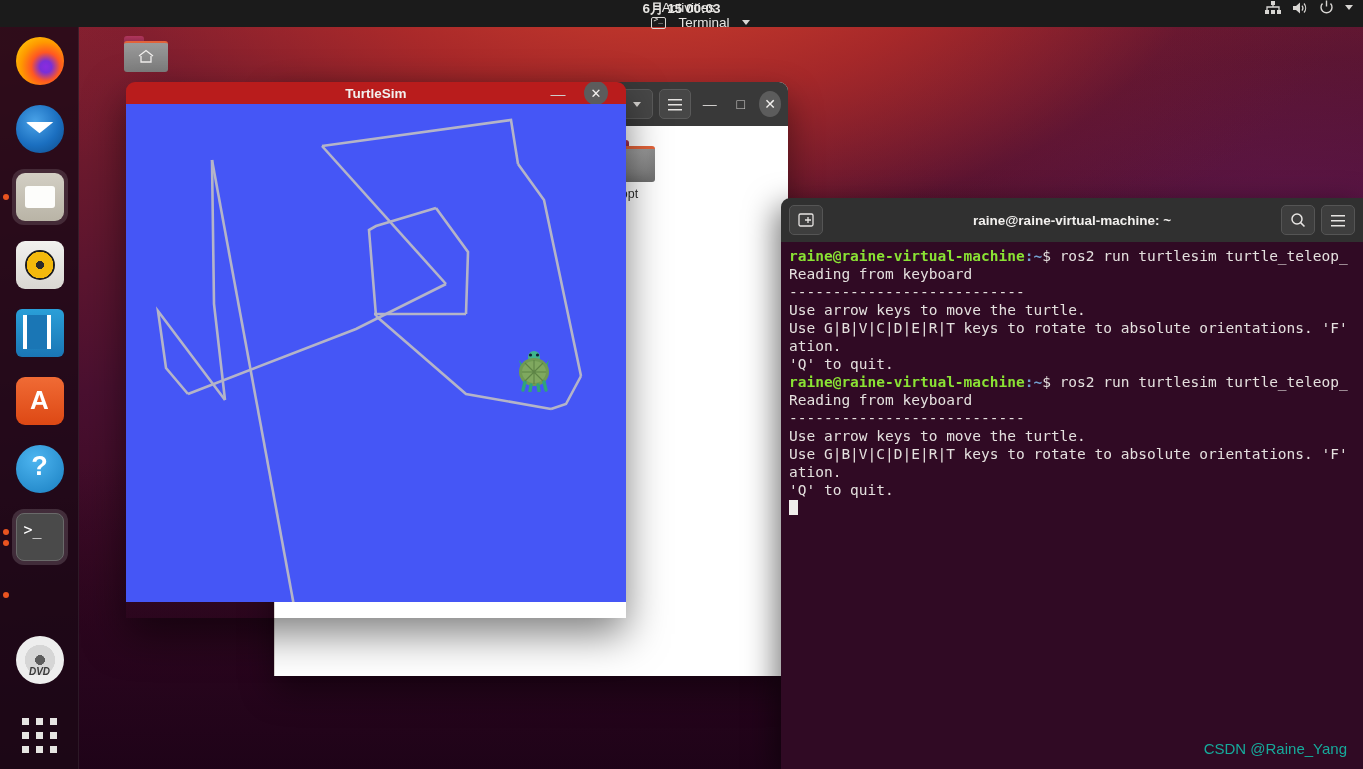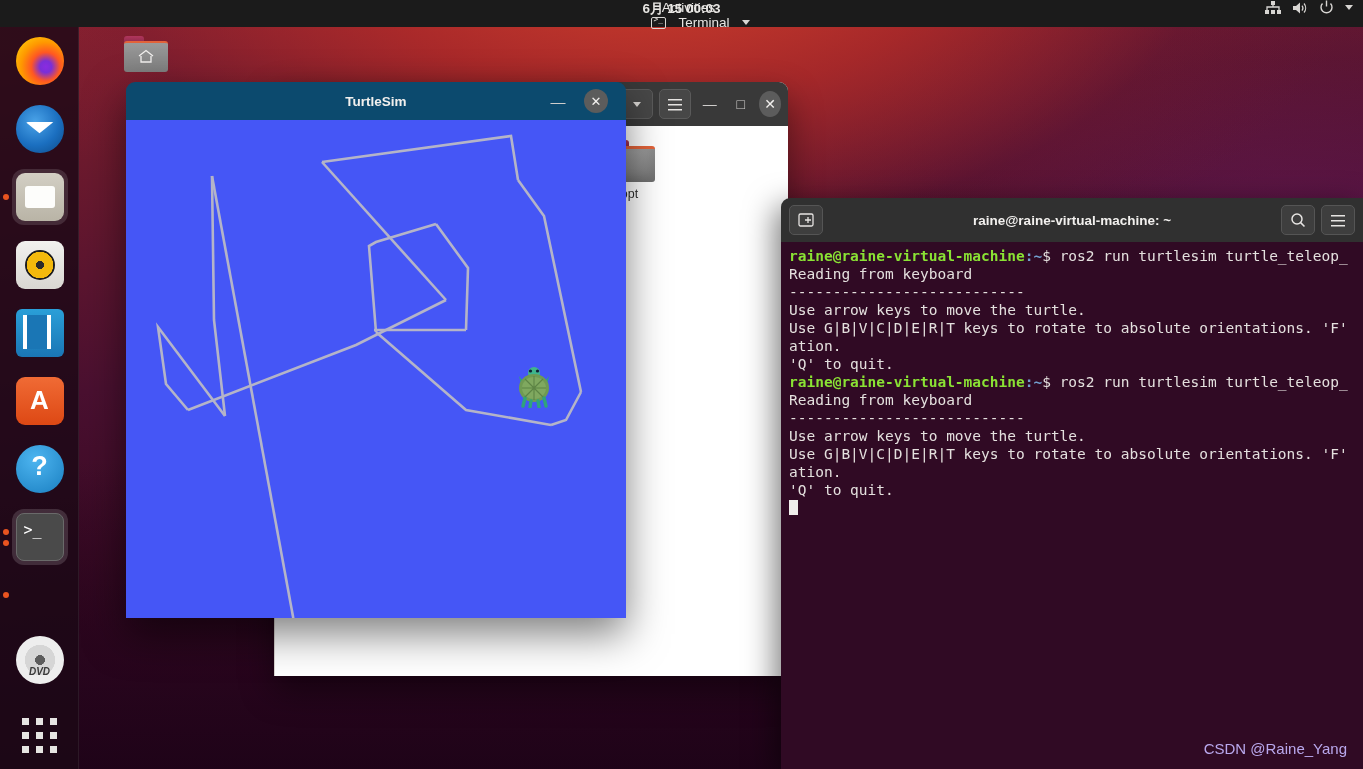--- a/index.html
+++ b/index.html
@@ -232,21 +232,21 @@
   }
 
   
   #turtlesim-window {
     position: absolute; left: 126px; top: 82px; width: 500px; height: 536px;
     z-index: 20; border-radius: 9px 9px 0 0;
     box-shadow: 0 16px 40px rgba(0,0,0,0.5);
     overflow: hidden;
   }
   #turtlesim-titlebar {
-    height: 38px; background: #0c4a6e; display: flex; align-items: center;
+    height: 22px; background: #b91c1c; display: flex; align-items: center;
     justify-content: center; position: relative;
   }
   #turtlesim-title {
     color: #f2f0ee; font-size: 13.5px; font-weight: bold;
   }
   #turtlesim-titlebar .tb-ctl {
     position: absolute; display: flex; align-items: center; justify-content: center;
     cursor: pointer;
   }
   .tb-min { right: 56px; width: 24px; height: 24px; color: #cfcdcb; font-size: 15px; }
@@ -287,21 +287,21 @@
   .t-prompt-user { color: #8ae234; font-weight: bold; }
   .t-prompt-path { color: #729fcf; font-weight: bold; }
   .t-prompt-dollar { color: #e4e0de; }
   .t-cursor {
     display: inline-block; width: 9px; height: 15px; background: #f0eeec;
     vertical-align: -2px;
   }
 
   
   #watermark {
-    position: absolute; right: 16px; bottom: 12px; color: #c4b5fd;
+    position: absolute; right: 16px; bottom: 12px; color: #14b8a6;
     font-size: 15px; z-index: 50; opacity: 0.92;
   }
 </style>
 </head>
 <body>
 
 <div id="wallpaper"></div>
 
 <div id="topbar">
   <span class="activities">Activities</span>

